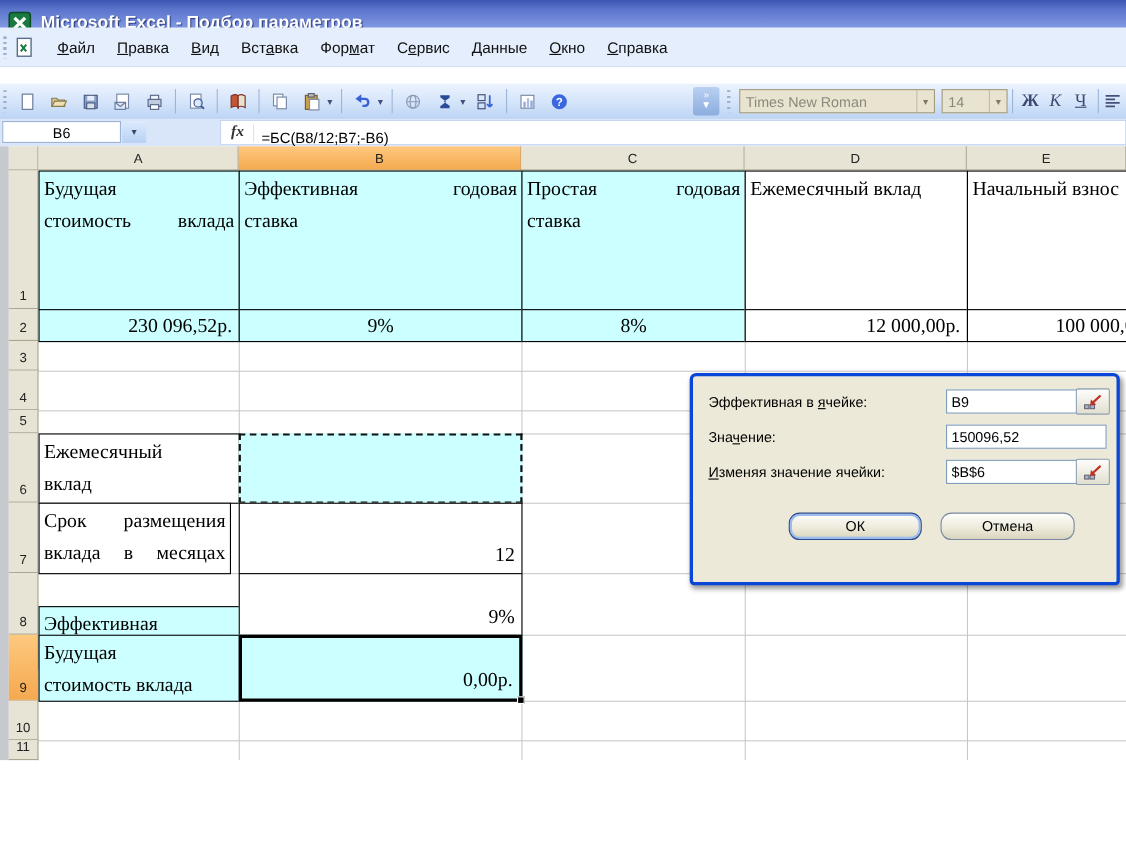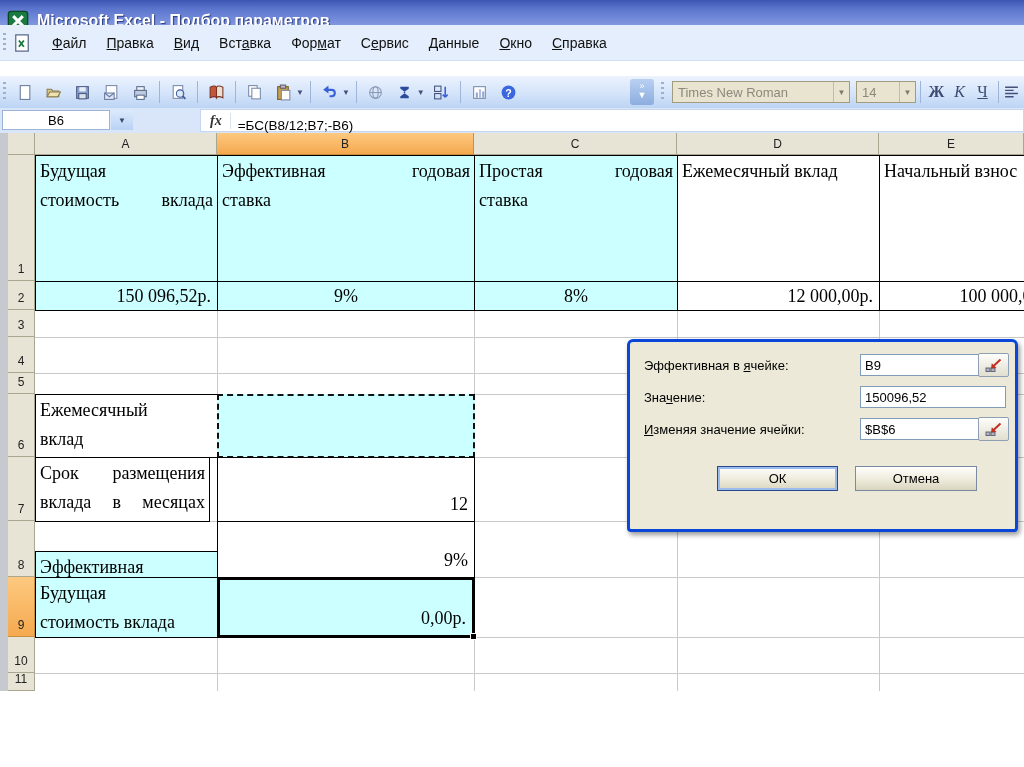--- a/index.html
+++ b/index.html
@@ -78,21 +78,21 @@
     background:linear-gradient(#f4a38e,#e25537 45%,#c83a20);border:1px solid #f0e8e0;
     color:#fff;font-size:13px;font-weight:bold;display:flex;align-items:center;justify-content:center;box-sizing:border-box;}
   .dlg-body{position:relative;height:156px;font-size:13px;color:#000;}
   .dlg-label{position:absolute;left:14px;}
   .dlg-label u{text-decoration:underline;}
   .dlg-input{position:absolute;height:22px;background:#fff;border:1px solid #7f9db9;
     font-family:"Liberation Sans",sans-serif;font-size:13px;padding:0 4px;box-sizing:border-box;outline:none;margin-left:22px;}
   .range-btn{position:absolute;width:31px;height:24px;background:linear-gradient(#fdfdfb,#e2dfd0);
     border:1px solid #8fa0b4;border-radius:2px;display:flex;align-items:center;justify-content:center;box-sizing:border-box;}
   .dlg-btn{position:absolute;width:121px;height:25px;background:linear-gradient(#fefefc,#ece9d8 60%,#d8d4be);
-    border:1px solid #7a8aa0;border-radius:0;font-size:13px;display:flex;align-items:center;justify-content:center;box-sizing:border-box;}
+    border:1px solid #7a8aa0;border-radius:10px;font-size:13px;display:flex;align-items:center;justify-content:center;box-sizing:border-box;}
   .dlg-btn.default{border:1px solid #2a4a8c;box-shadow:inset 0 0 0 2px #9cbcf0;}
 </style>
 </head>
 <body>
 
 <div class="screen">
 
   <div class="titlebar">
     <svg class="appicon" viewBox="0 0 16 16">
       <rect x="1" y="1" width="14" height="14" rx="2" fill="#1a7a40" stroke="#0a4a24"></rect>
@@ -296,21 +296,21 @@
       <div class="hdr rowh" style="left: 8px; top: 637px; width: 27px; height: 36px;">10</div>
       <div class="hdr rowh" style="left: 8px; top: 673px; width: 27px; height: 18px;">11</div>
       <div class="cell bg-cyan al-just b-black" style="left: 35px; top: 155px; width: 183px; height: 127px;">Будущая
 стоимость вклада</div>
       <div class="cell bg-cyan al-just b-black" style="left: 217px; top: 155px; width: 258px; height: 127px;">Эффективная годовая
 ставка</div>
       <div class="cell bg-cyan al-just b-black" style="left: 474px; top: 155px; width: 204px; height: 127px;">Простая годовая
 ставка</div>
       <div class="cell bg-white al-left b-black" style="left: 677px; top: 155px; width: 203px; height: 127px;">Ежемесячный вклад</div>
       <div class="cell bg-white al-left b-black" style="left: 879px; top: 155px; width: 182px; height: 127px;">Начальный взнос</div>
-      <div class="cell bg-cyan al-right b-black" style="left: 35px; top: 281px; width: 183px; height: 30px;">150 096,52р.</div>
+      <div class="cell bg-cyan al-right b-black" style="left: 35px; top: 281px; width: 183px; height: 30px;">230 096,52р.</div>
       <div class="cell bg-cyan al-center b-black" style="left: 217px; top: 281px; width: 258px; height: 30px;">9%</div>
       <div class="cell bg-cyan al-center b-black" style="left: 474px; top: 281px; width: 204px; height: 30px;">8%</div>
       <div class="cell bg-white al-right b-black" style="left: 677px; top: 281px; width: 203px; height: 30px;">12 000,00р.</div>
       <div class="cell bg-white al-right b-black" style="left: 879px; top: 281px; width: 182px; height: 30px;">100 000,00р.</div>
       <div class="cell bg-white al-left b-black" style="left: 35px; top: 394px; width: 183px; height: 64px;">Ежемесячный
 вклад</div>
       <div class="cell bg-cyan al-left b-ants" style="left: 217px; top: 394px; width: 258px; height: 64px;"></div>
       <div class="cell bg-white al-just b-black" style="left: 35px; top: 457px; width: 175px; height: 65px;">Срок размещения
 вклада в месяцах</div>
       <div class="cell bg-white al-rb b-black" style="left: 217px; top: 457px; width: 258px; height: 65px;">12</div>

